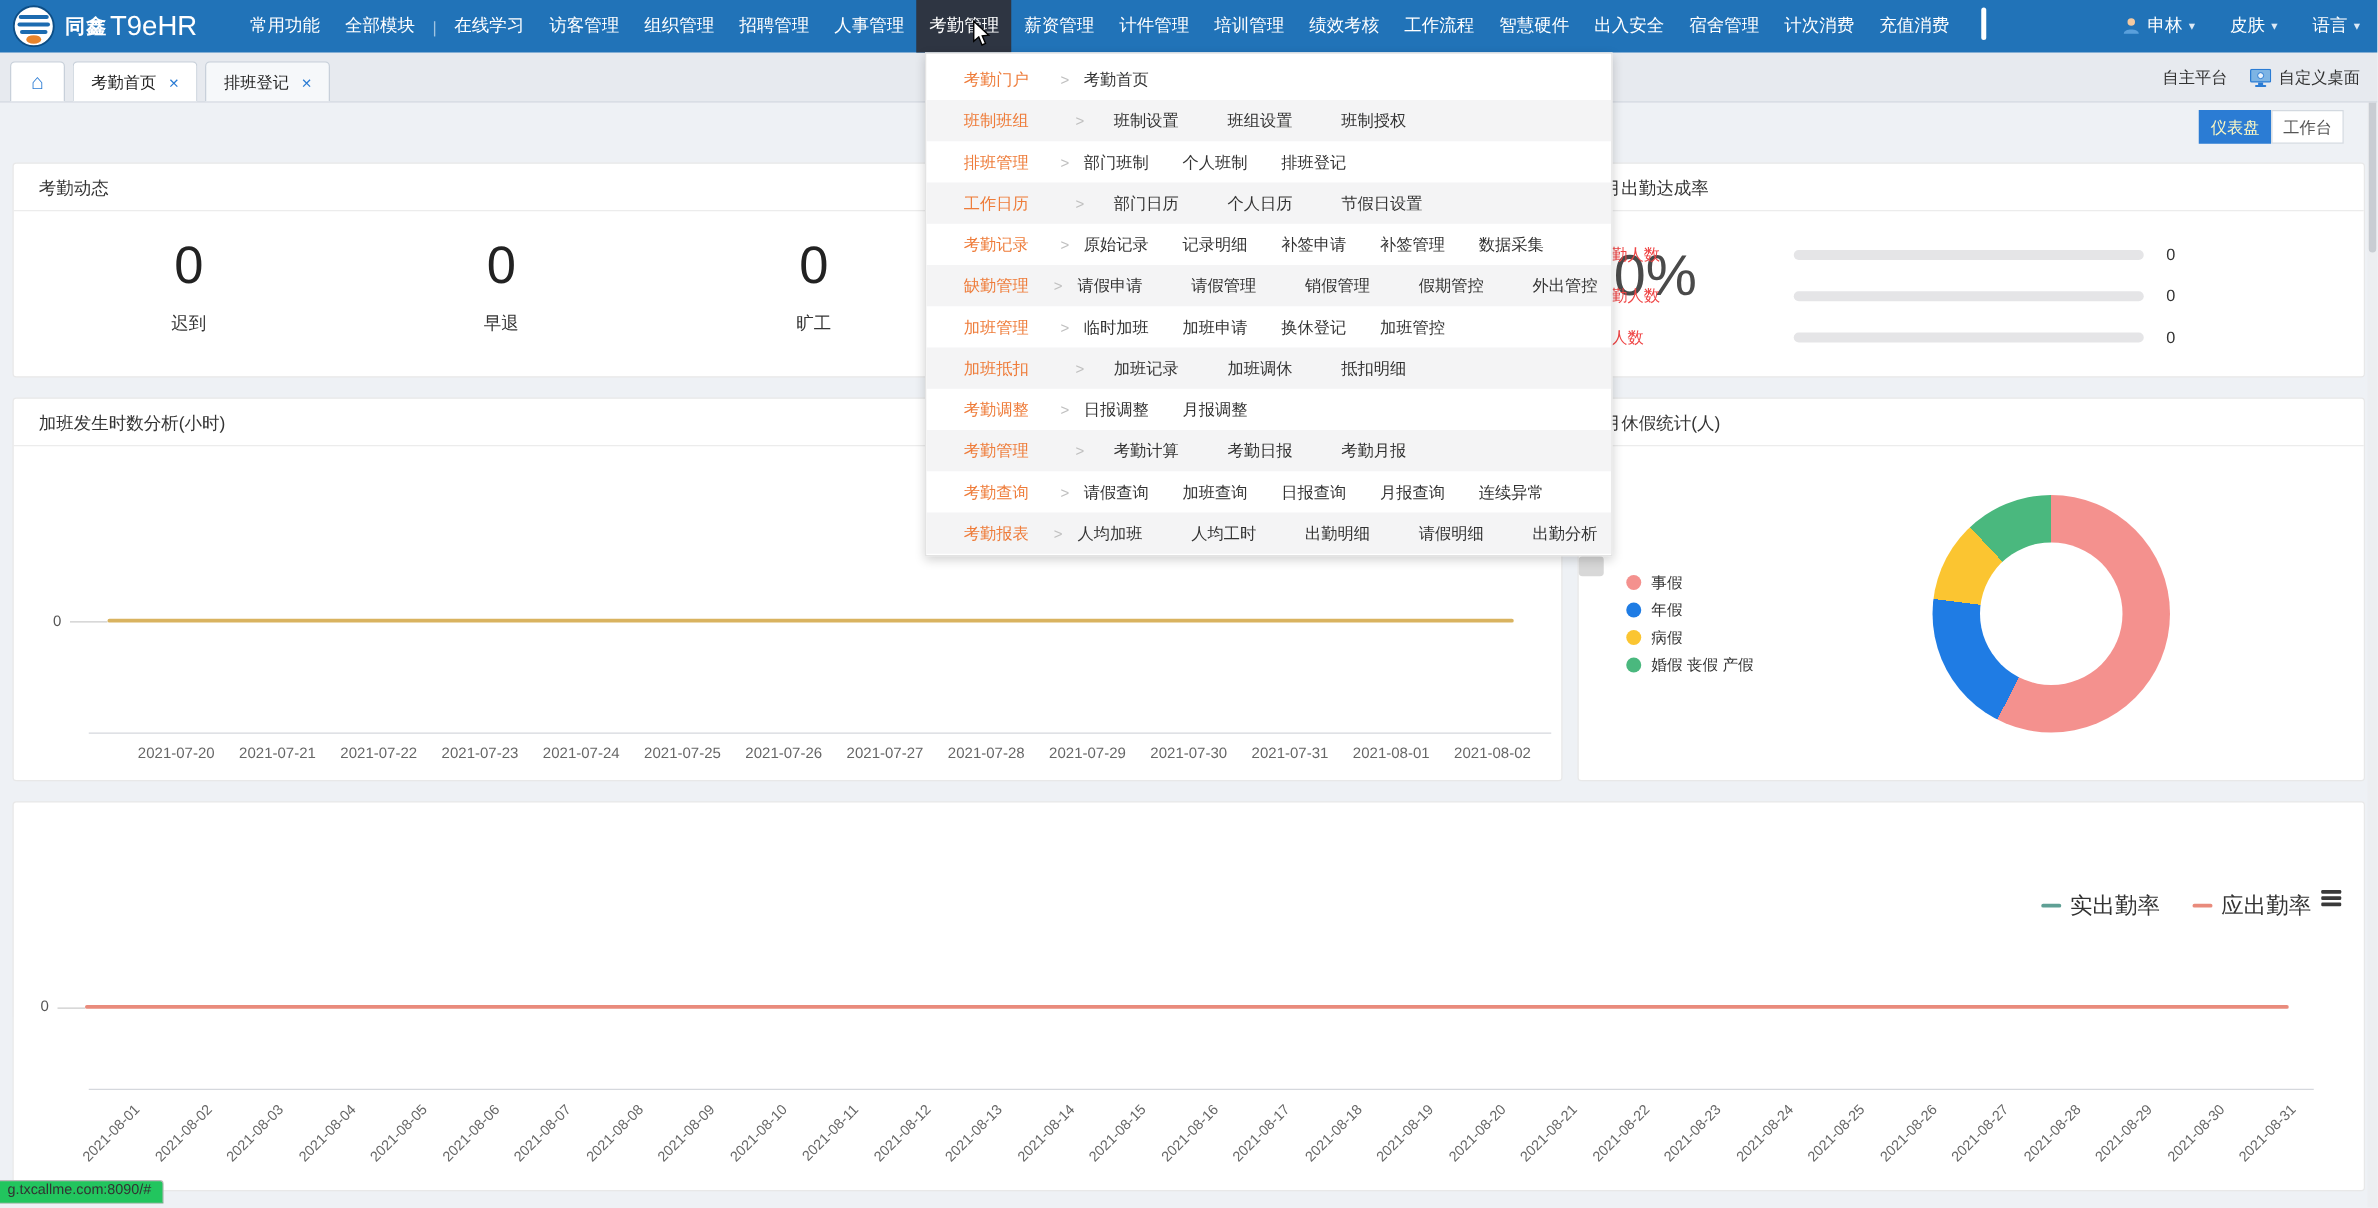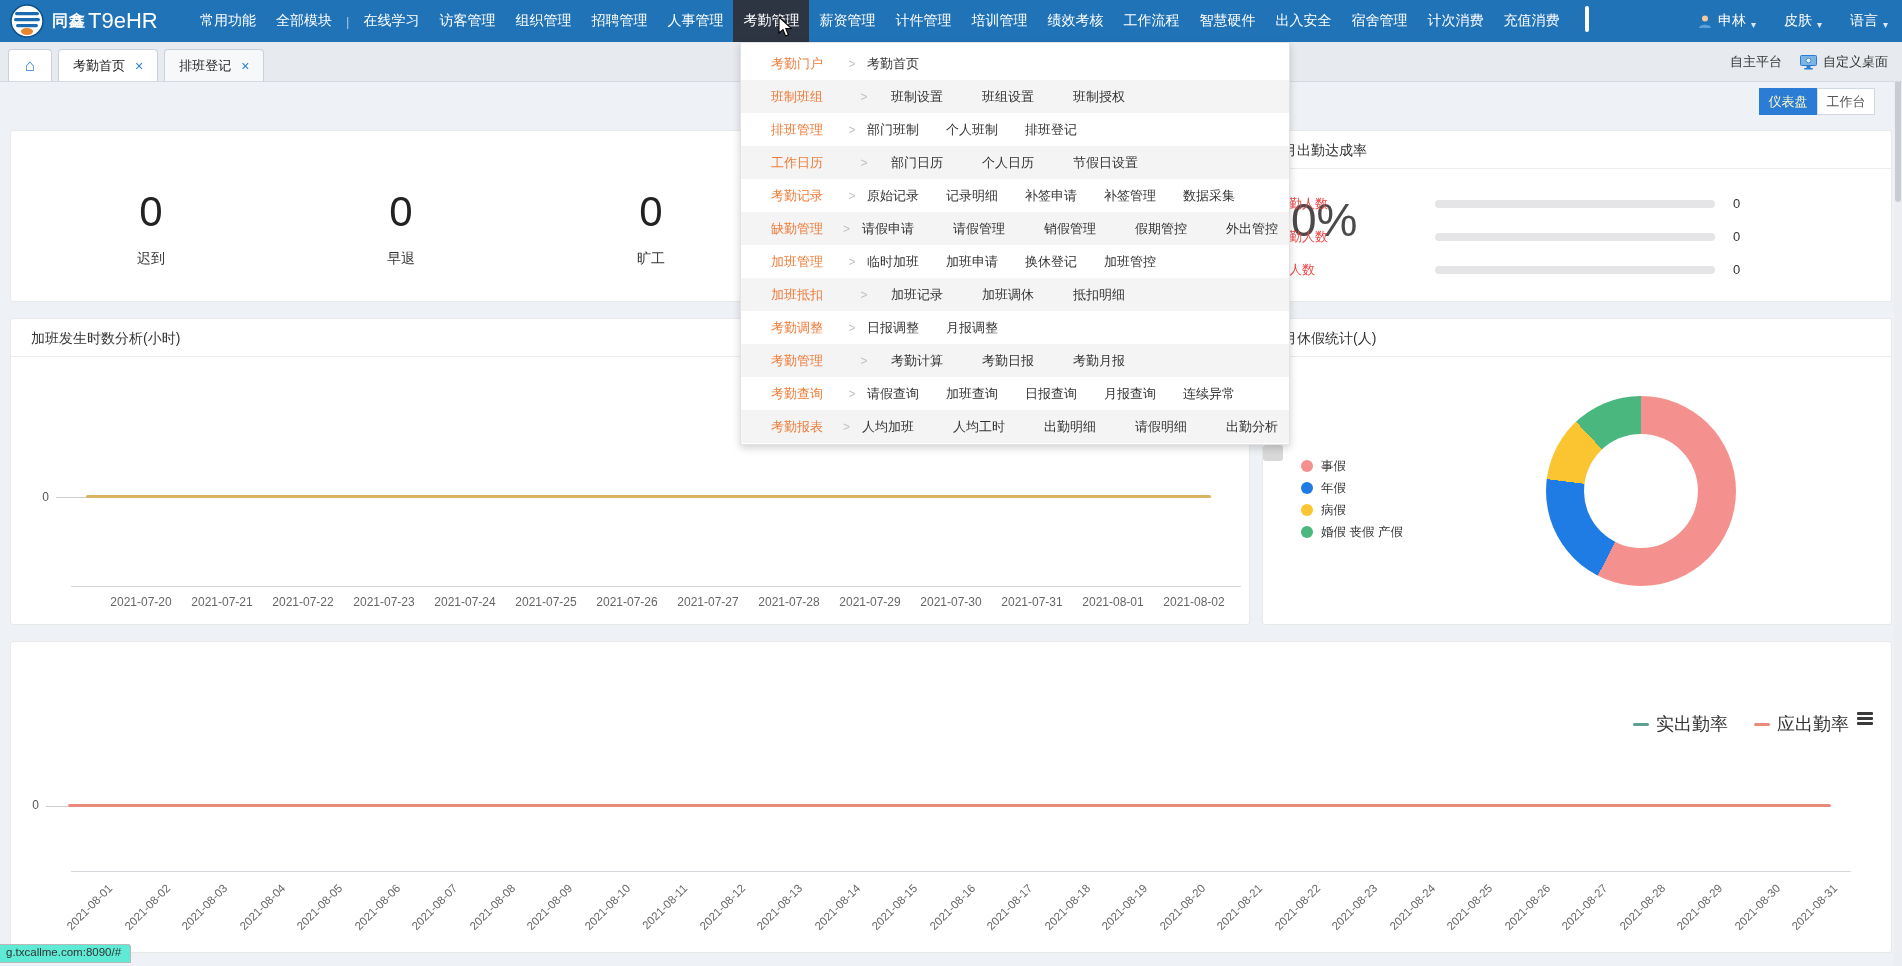--- a/index.html
+++ b/index.html
@@ -12,21 +12,21 @@
   .logo-wrap { display:flex; align-items:center; width:190px; padding-left:10px; flex:0 0 auto; }
   .logo-svg { width:34px; height:34px; margin-right:8px; flex:0 0 auto; }
   .logo-cn { font-size:16px; font-weight:bold; letter-spacing:1px; }
   .logo-en { font-size:22px; font-weight:400; margin-left:2px; }
   .nav-items { display:flex; align-items:stretch; height:42px; flex:0 0 auto; }
   .nav-item { font-size:14px; padding:0 10px; display:flex; align-items:center; cursor:pointer; white-space:nowrap; }
   .nav-item.active { background:#2e3542; }
   .nav-sep { display:flex; align-items:center; padding:0 4px; color:#9fc4e2; font-size:13px; }
   .nav-scroll-divider { position:absolute; left:1585px; top:6px; width:4px; height:26px; background:#fff; border-radius:2px; }
   .nav-right { position:absolute; right:14px; top:0; height:42px; display:flex; align-items:center; gap:28px; }
-  .nav-user, .nav-drop { display:flex; align-items:flex-end; gap:5px; font-size:14px; cursor:pointer; }
+  .nav-user, .nav-drop { display:flex; align-items:center; gap:5px; font-size:14px; cursor:pointer; }
   .caret { font-size:10px; color:#dce9f5; }
   .avatar-svg { width:16px; height:16px; }
 
   
   .tabbar { position:absolute; left:0; top:42px; width:1902px; height:40px;
     background:#e7eaef; border-bottom:1px solid #d5dae2; z-index:5; }
   .tabs { position:absolute; left:8px; bottom:0; display:flex; gap:6px; align-items:flex-end; }
   .tab-home { width:44px; height:32px; background:#fff; border:1px solid #c8d0da; border-bottom:none;
     border-radius:4px 4px 0 0; display:flex; align-items:center; justify-content:center;
     color:#2b7cd4; font-size:17px; font-weight:bold; cursor:pointer; }
@@ -102,21 +102,21 @@
   .menu-row.stripe { background:#f4f4f5;gap:12px; }
   .menu-group { width:58px; font-size:13px; color:#ee7c3a; cursor:pointer; white-space:nowrap; }
   .menu-arrow { width:30px; text-align:center; color:#c0c0c0; font-size:12px; margin-left:8px; }
   .menu-item { width:79px; font-size:13px; color:#333; cursor:pointer; white-space:nowrap; flex:0 0 auto; }
   .menu-scroll-thumb { position:absolute; left:1263px; top:445px; width:20px; height:16px;
     background:#d8d8d8; border-radius:3px; z-index:49; }
 
   
   .v-scrollbar { position:absolute; right:0; top:42px; width:8px; height:924px; background:#eceef1; }
   .v-thumb { position:absolute; right:1px; top:42px; width:6px; height:160px; background:#c9cdd3; border-radius:3px; }
-  .status-bubble { position:absolute; left:0; top:944px; height:19px; background:#5eead4;
+  .status-bubble { position:absolute; left:0; top:944px; height:19px; background:#22c55e;
     border:1px solid #b9b9b9; border-left:none; border-radius:0 3px 0 0; padding:1px 9px 0 6px;
     font-size:11.5px; color:#333; z-index:60; }
   .cursor { position:absolute; left:778px; top:16px; z-index:99; }
 </style>
 </head>
 <body>
 
 <div class="topnav">
   <div class="logo-wrap">
     <svg class="logo-svg" viewBox="0 0 34 34">
@@ -201,20 +201,21 @@
   </div>
 </div>
 
 <div class="content">
   <div class="view-toggle">
     <div class="vt-btn active">仪表盘</div>
     <div class="vt-btn inactive">工作台</div>
   </div>
 
   <div class="panel" id="p-dynamics">
+    <div class="panel-title">考勤动态</div>
     <div class="metrics" id="dyn-metrics">
         <div class="metric">
           <div class="metric-value">0</div>
           <div class="metric-label">迟到</div>
         </div>
         <div class="metric">
           <div class="metric-value">0</div>
           <div class="metric-label">早退</div>
         </div>
         <div class="metric">

